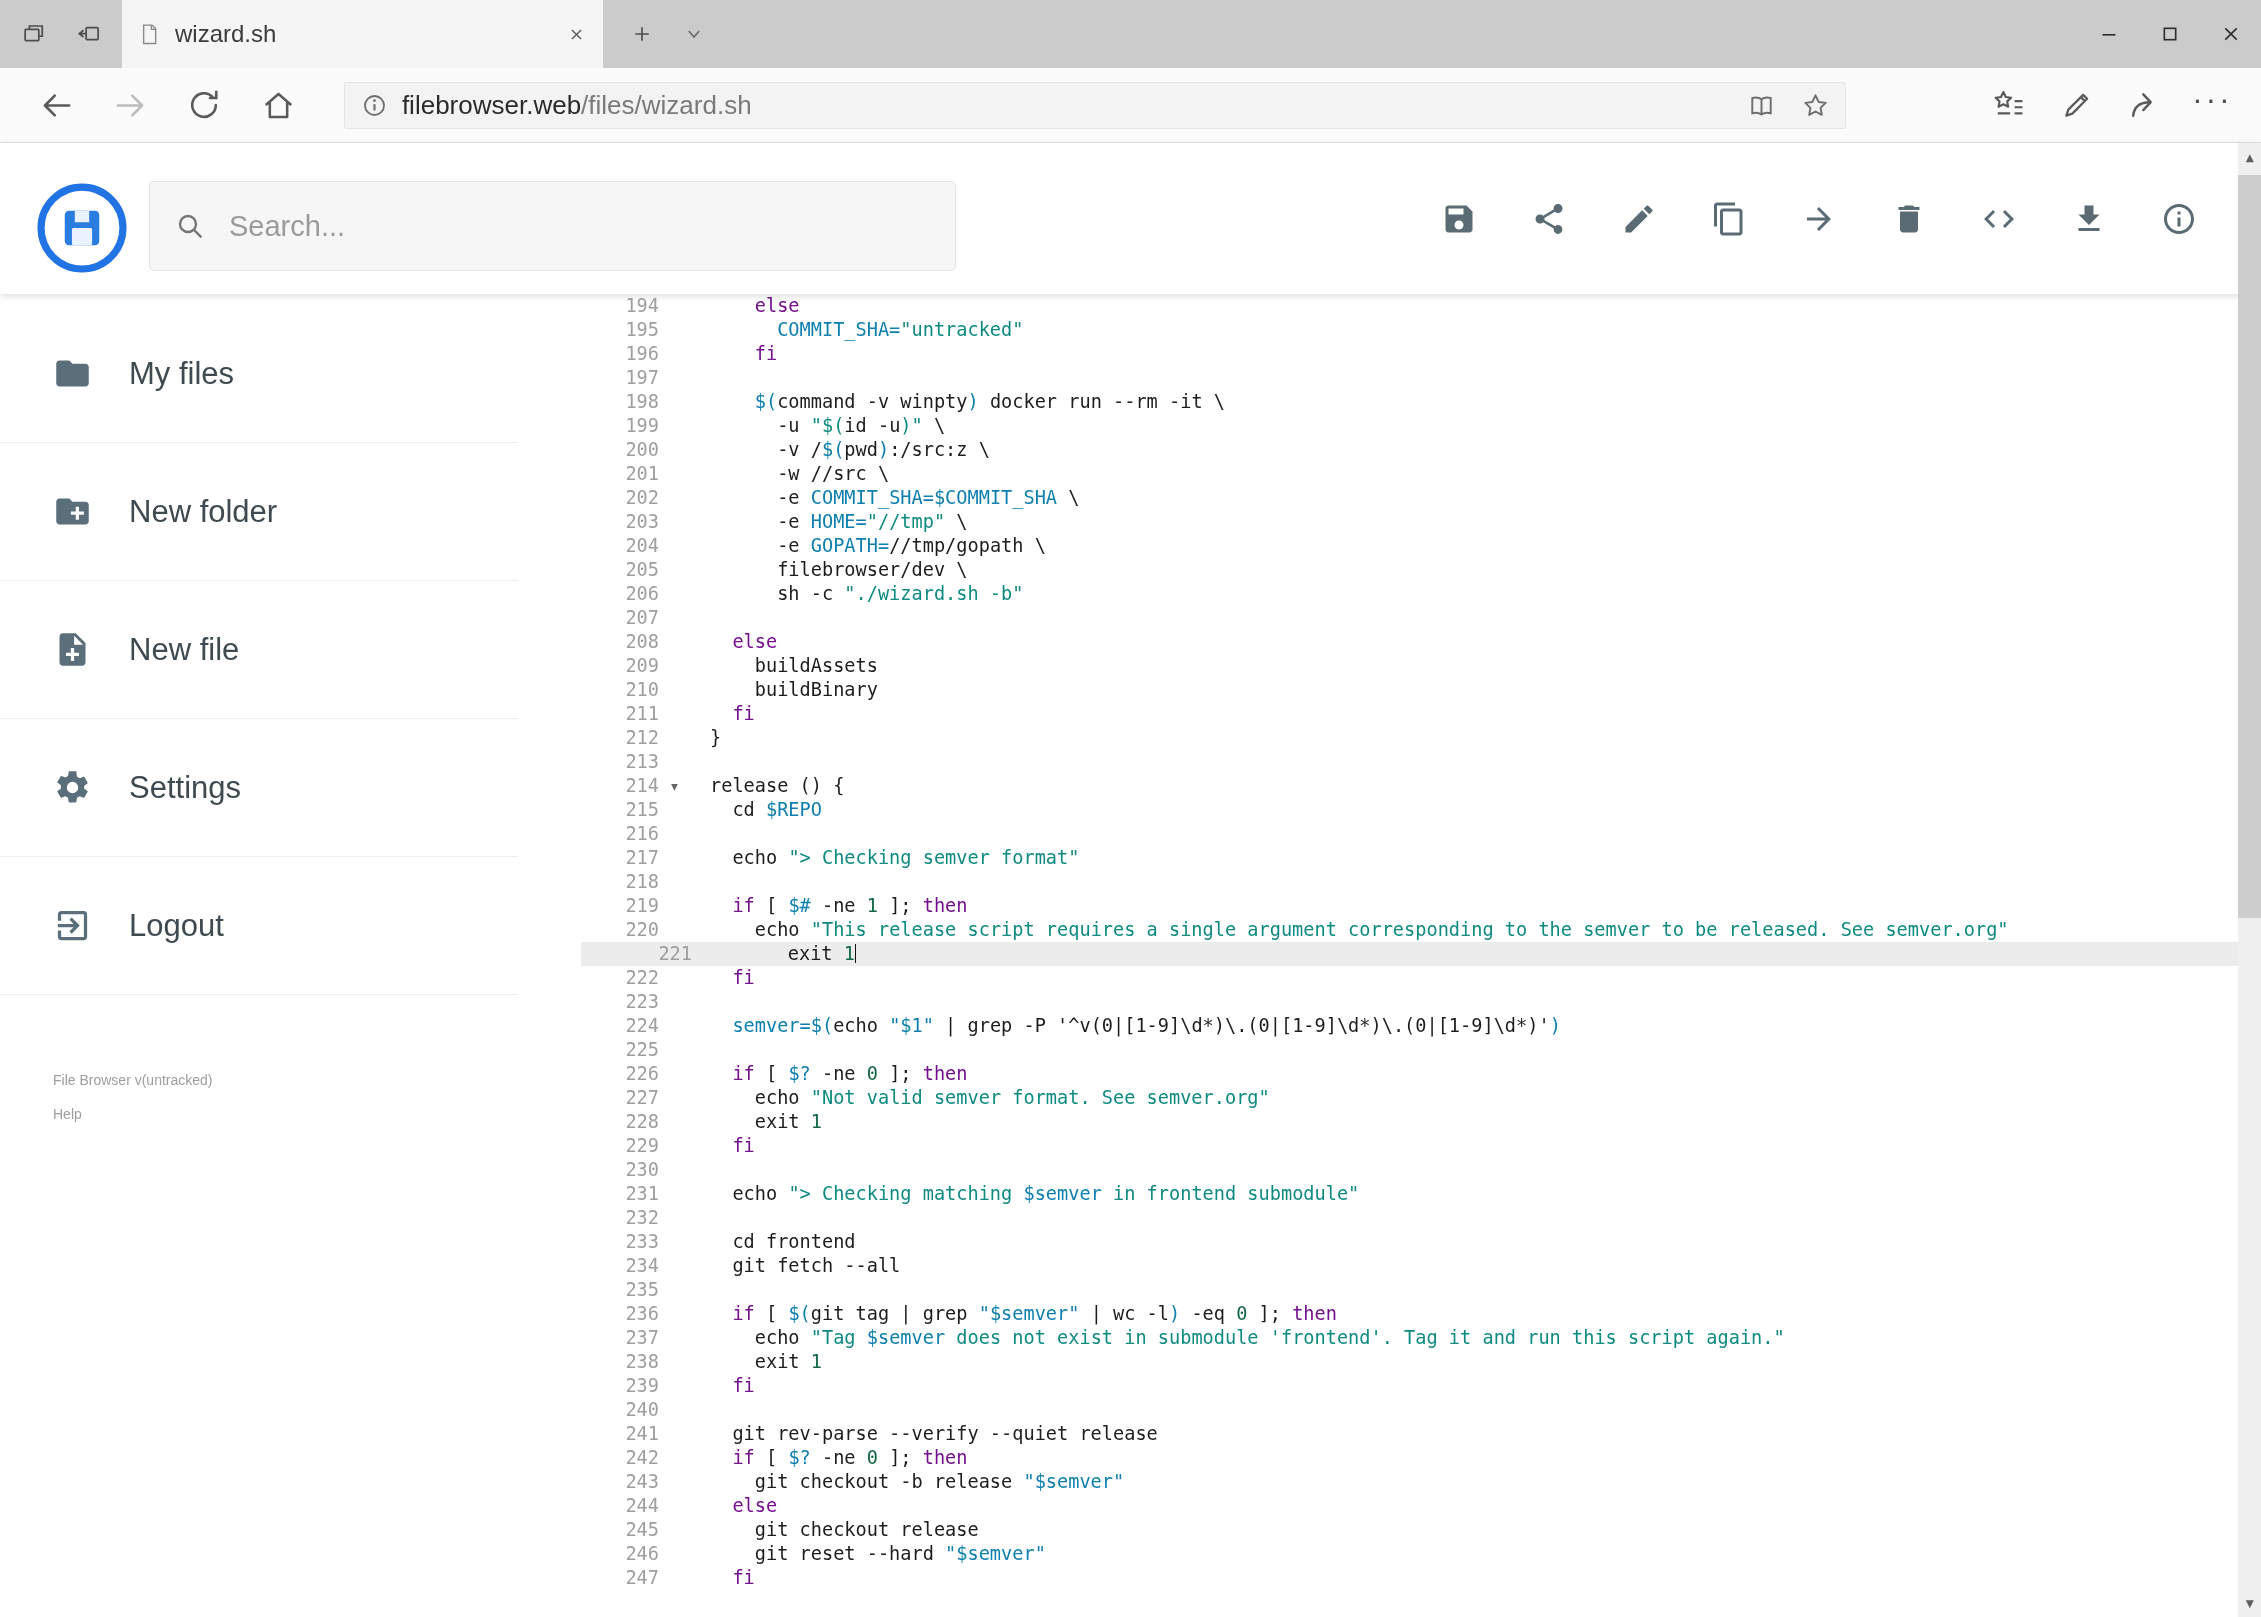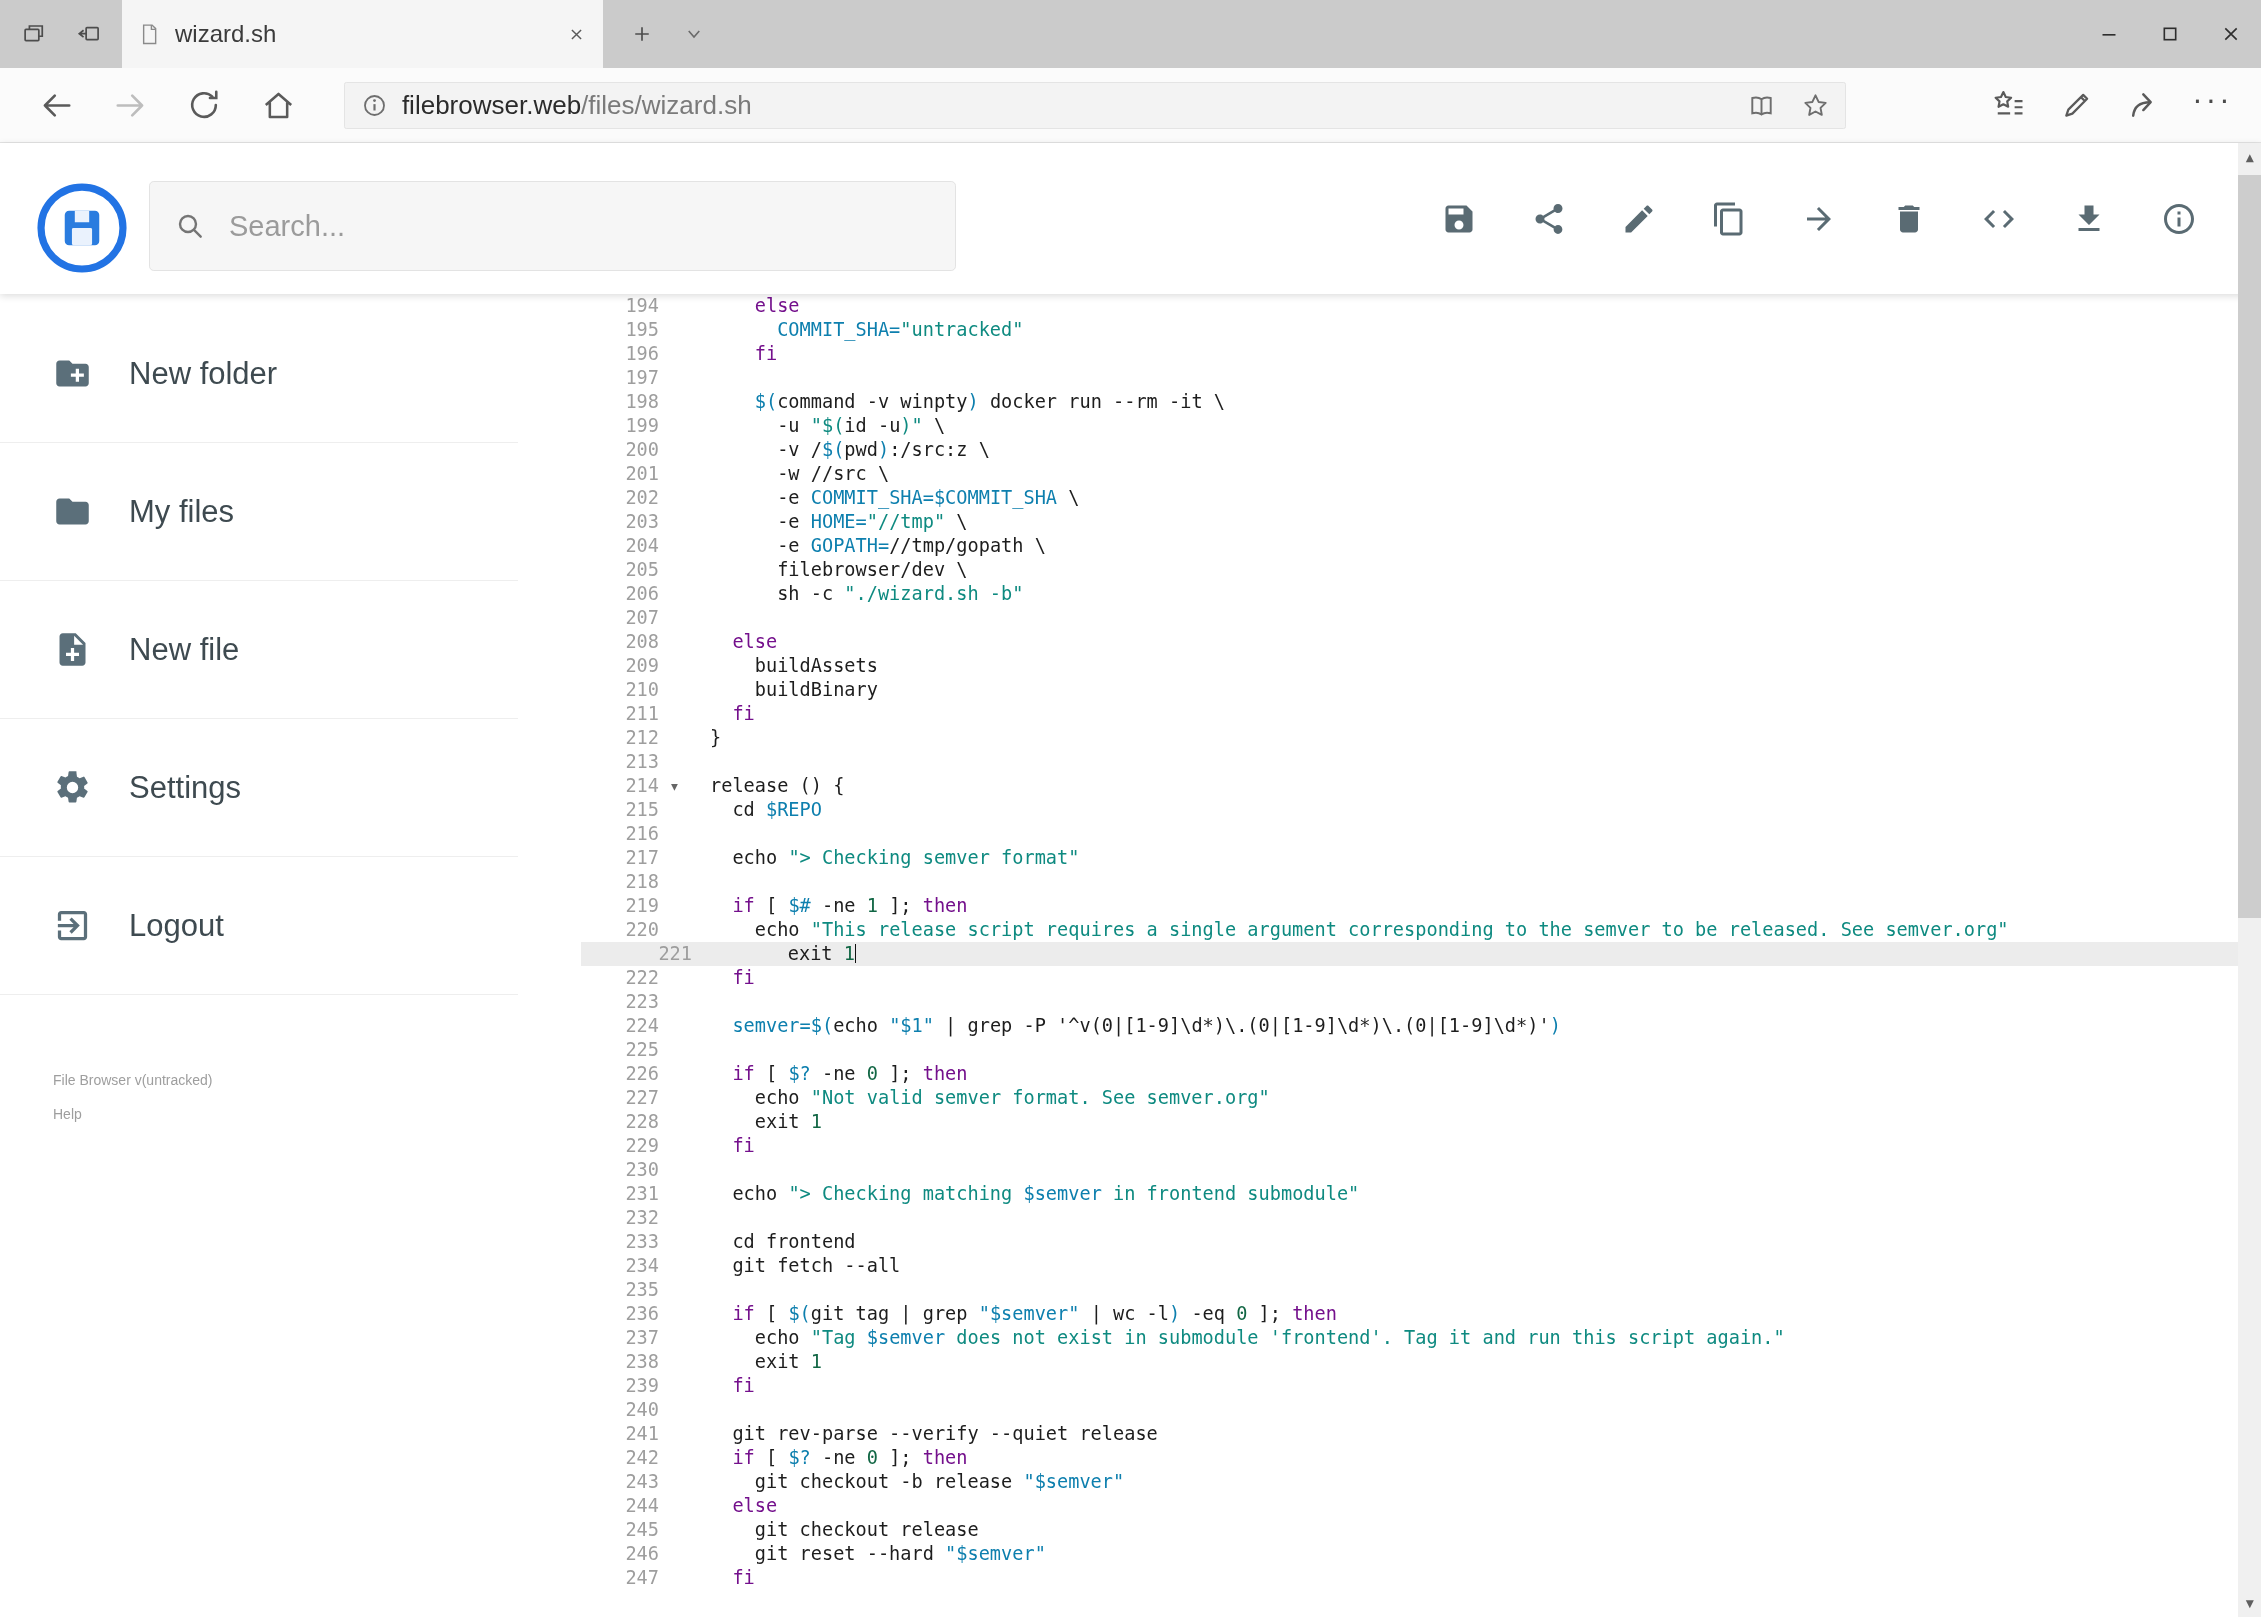--- a/index.html
+++ b/index.html
@@ -283,29 +283,29 @@
       <svg width="36" height="36" viewBox="0 0 24 24" fill="currentColor">
           <path d="M11 17h2v-6h-2v6zm1-15C6.48 2 2 6.48 2 12s4.48 10 10 10 10-4.48 10-10S17.52 2 12 2zm0 18c-4.41 0-8-3.59-8-8s3.59-8 8-8 8 3.59 8 8-3.59 8-8 8zM11 9h2V7h-2v2z"></path>
         </svg>
     </button>
   </div>
 </div>
 
 <div class="sidebar">
   <div class="side-item">
     <svg width="39" height="39" viewBox="0 0 24 24" fill="currentColor">
+        <path d="M10 4H4c-1.1 0-2 .9-2 2v12c0 1.1.9 2 2 2h16c1.1 0 2-.9 2-2V8c0-1.1-.9-2-2-2h-8l-2-2z"></path>
+      </svg>
+    <span class="side-label">My files</span>
+  </div>
+  <div class="side-item">
+    <svg width="39" height="39" viewBox="0 0 24 24" fill="currentColor">
         <path d="M20 6h-8l-2-2H4c-1.11 0-1.99.89-1.99 2L2 18c0 1.11.89 2 2 2h16c1.11 0 2-.89 2-2V8c0-1.11-.89-2-2-2zm-1 8h-3v3h-2v-3h-3v-2h3V9h2v3h3v2z"></path>
       </svg>
     <span class="side-label">New folder</span>
-  </div>
-  <div class="side-item">
-    <svg width="39" height="39" viewBox="0 0 24 24" fill="currentColor">
-        <path d="M10 4H4c-1.1 0-2 .9-2 2v12c0 1.1.9 2 2 2h16c1.1 0 2-.9 2-2V8c0-1.1-.9-2-2-2h-8l-2-2z"></path>
-      </svg>
-    <span class="side-label">My files</span>
   </div>
   <div class="side-item">
     <svg width="39" height="39" viewBox="0 0 24 24" fill="currentColor">
         <path d="M14 2H6c-1.1 0-1.99.9-1.99 2L4 20c0 1.1.89 2 1.99 2H18c1.1 0 2-.9 2-2V8l-6-6zm2 14h-3v3h-2v-3H8v-2h3v-3h2v3h3v2zm-3-7V3.5L18.5 9H13z"></path>
       </svg>
     <span class="side-label">New file</span>
   </div>
   <div class="side-item">
     <svg width="39" height="39" viewBox="0 0 24 24" fill="currentColor">
         <path d="M19.14 12.94c.04-.3.06-.61.06-.94s-.02-.64-.07-.94l2.03-1.58a.5.5 0 0 0 .12-.61l-1.92-3.32a.5.5 0 0 0-.59-.22l-2.39.96c-.5-.38-1.03-.7-1.62-.94l-.36-2.54A.5.5 0 0 0 13.9 2h-3.8a.5.5 0 0 0-.49.42l-.36 2.54c-.59.24-1.13.57-1.62.94l-2.39-.96a.5.5 0 0 0-.59.22L2.73 8.47a.5.5 0 0 0 .12.61l2.03 1.58c-.05.3-.07.63-.07.94s.02.64.07.94l-2.03 1.58a.5.5 0 0 0-.12.61l1.92 3.32c.12.22.37.31.59.22l2.39-.96c.5.38 1.03.7 1.62.94l.36 2.54c.04.24.25.42.49.42h3.8c.24 0 .45-.18.49-.42l.36-2.54c.59-.24 1.13-.56 1.62-.94l2.39.96c.22.09.47 0 .59-.22l1.92-3.32a.5.5 0 0 0-.12-.61l-2.01-1.58zM12 15.5A3.5 3.5 0 1 1 12 8.5a3.5 3.5 0 0 1 0 7z"></path>

